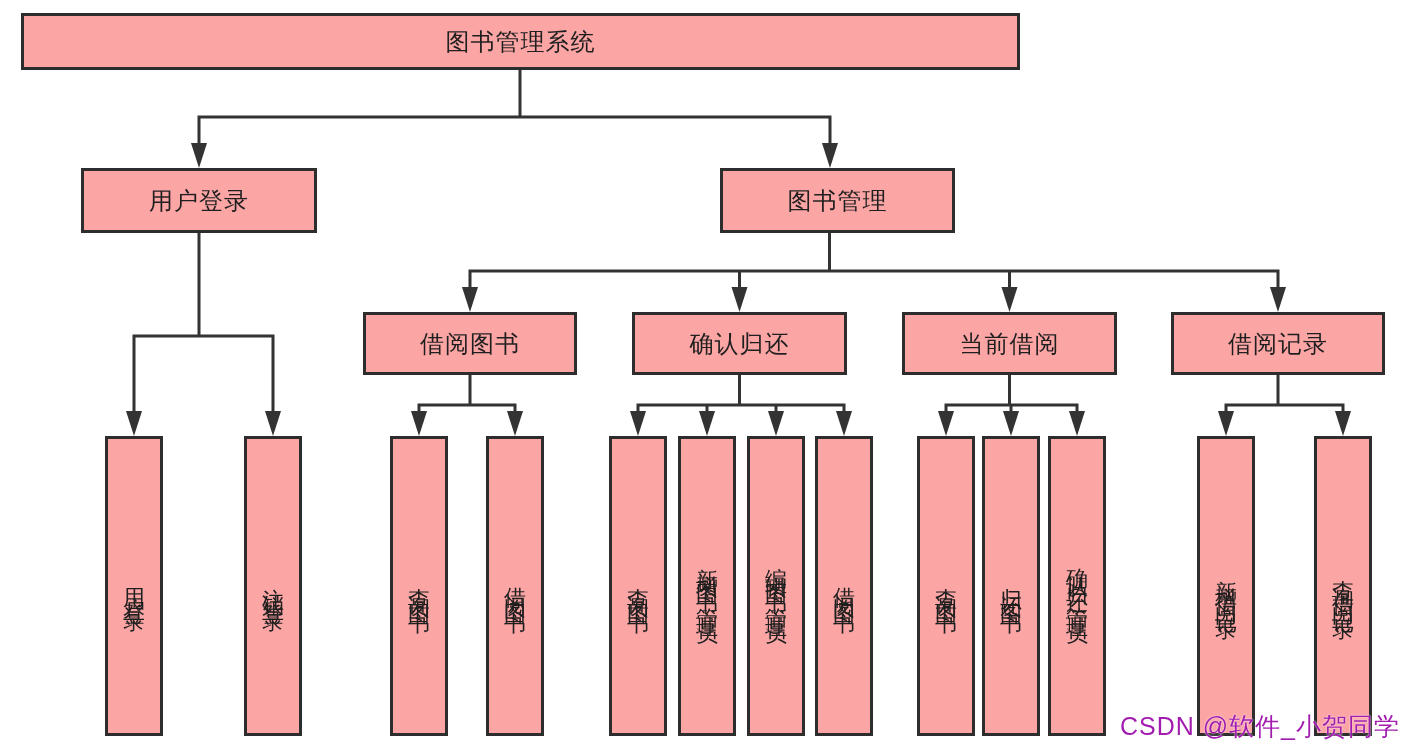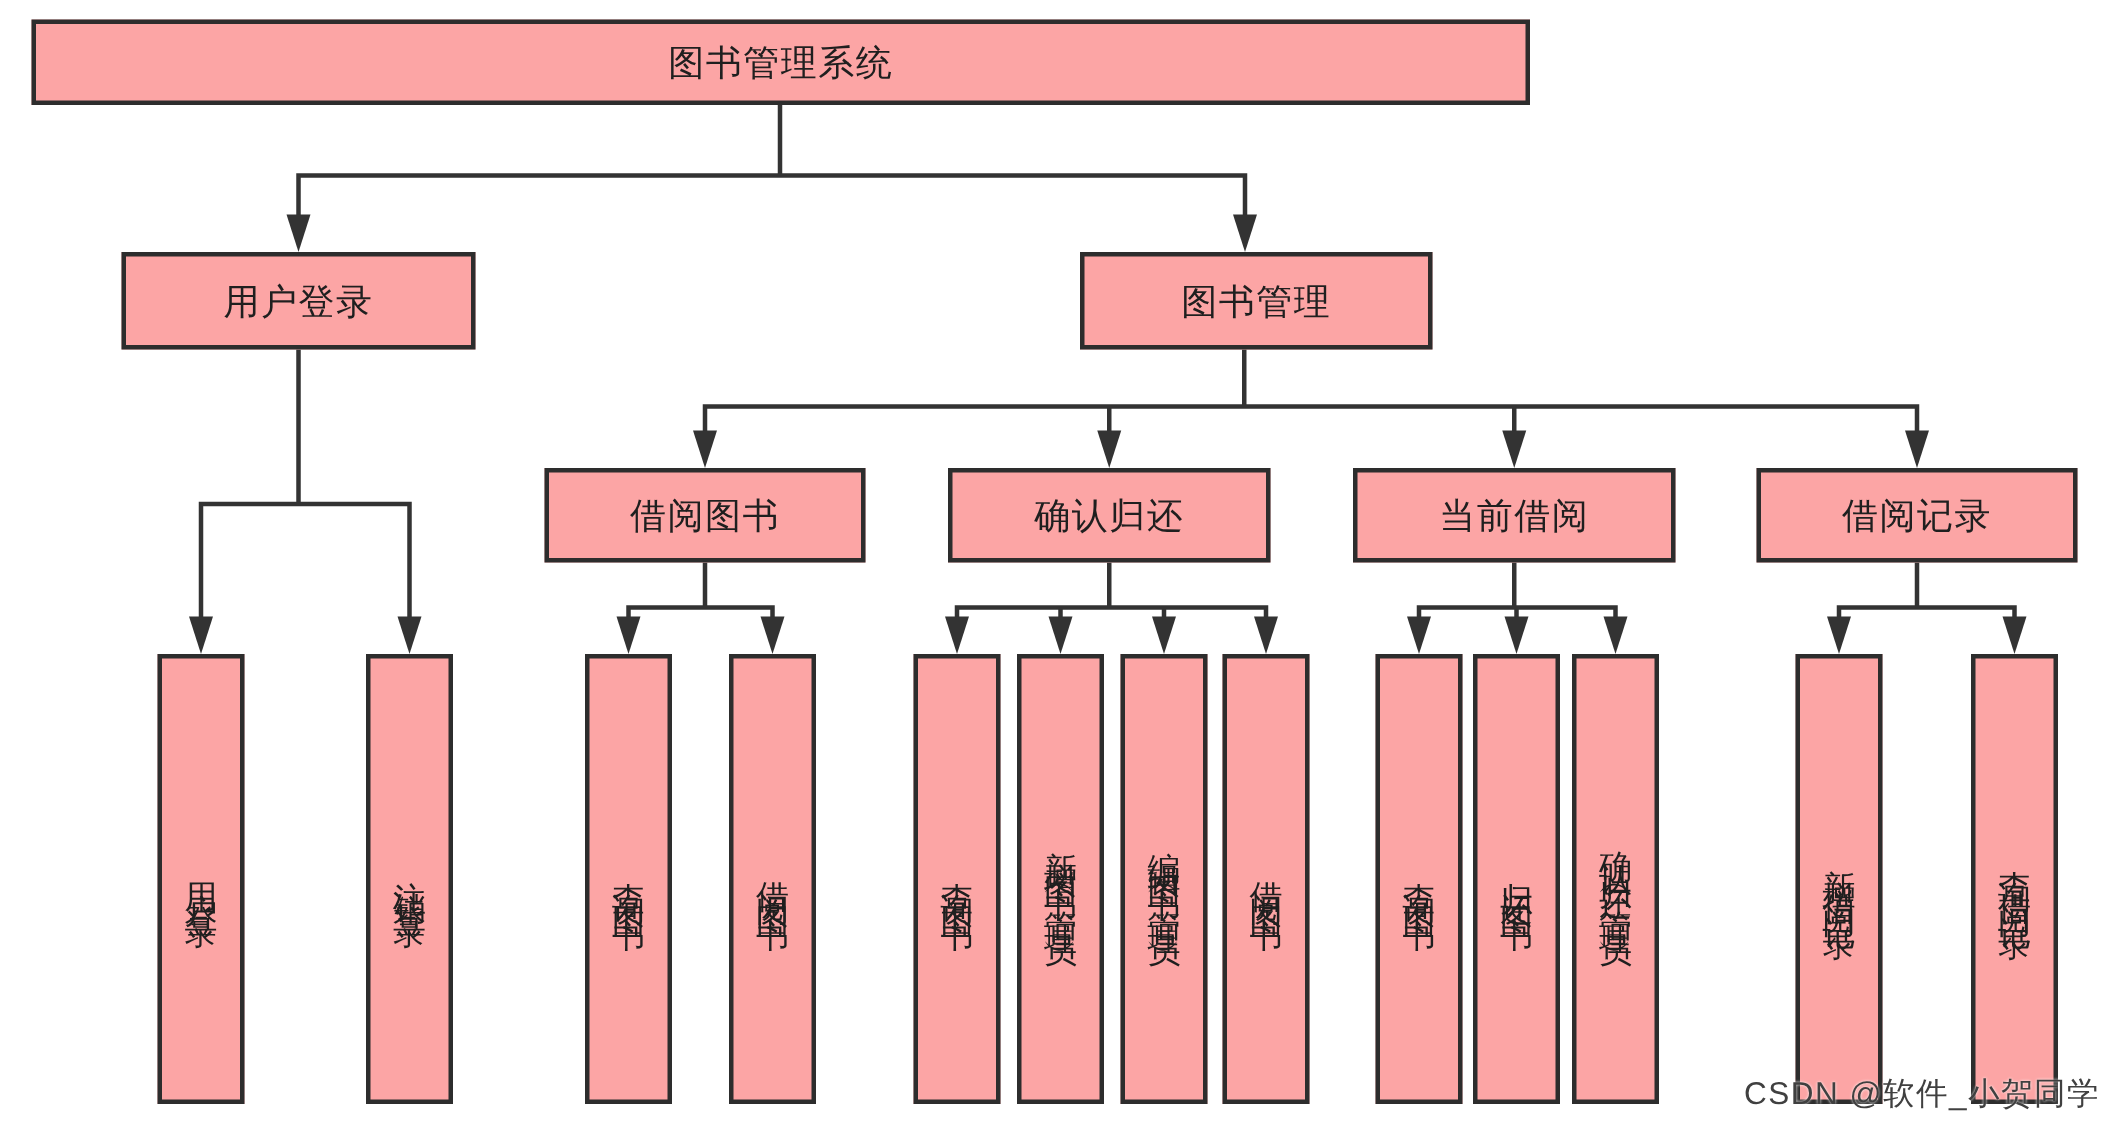--- a/index.html
+++ b/index.html
@@ -12,22 +12,22 @@
     position:absolute;box-sizing:border-box;background:#fca5a5;
     border:3px solid #2d2d2d;display:flex;align-items:center;justify-content:center;
     text-align:center;
   }
   .hbox{font-size:24px;letter-spacing:1px;}
   .vbox{
     writing-mode:vertical-rl;text-orientation:mixed;
     font-size:22px;letter-spacing:8px;line-height:1;
   }
   .watermark{
-    position:absolute;right:5px;bottom:4px;font-size:21px;letter-spacing:1px;
-    color:#404040;text-shadow:0 0 2px #ffffff;white-space:nowrap;
+    position:absolute;right:5px;bottom:4px;font-size:25px;letter-spacing:1px;
+    color:#a21caf;text-shadow:0 0 2px #ffffff;white-space:nowrap;
   }
 </style>
 </head>
 <body>
 
 <div class="stage">
 
   <svg class="lines" width="1405" height="747" viewBox="0 0 1405 747" aria-hidden="true">
     <g stroke="#333333" stroke-width="3" fill="none">
       <path d="M520 70 V118.5 M199 117 H830 M199 115.5 V147 M830 115.5 V147"></path>

